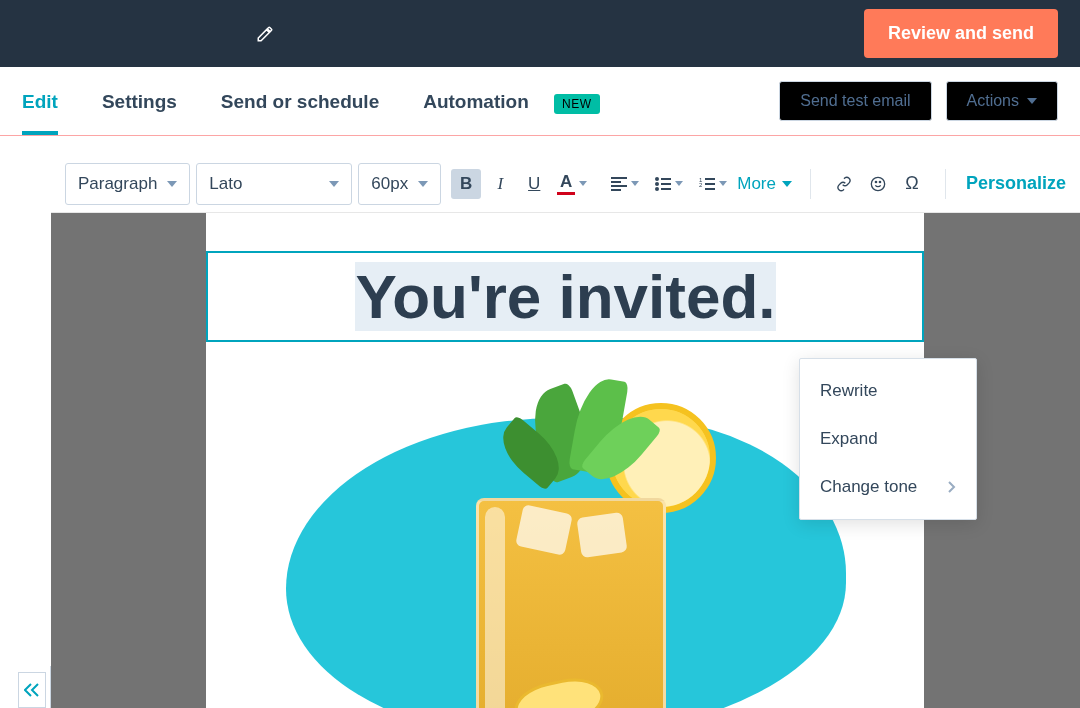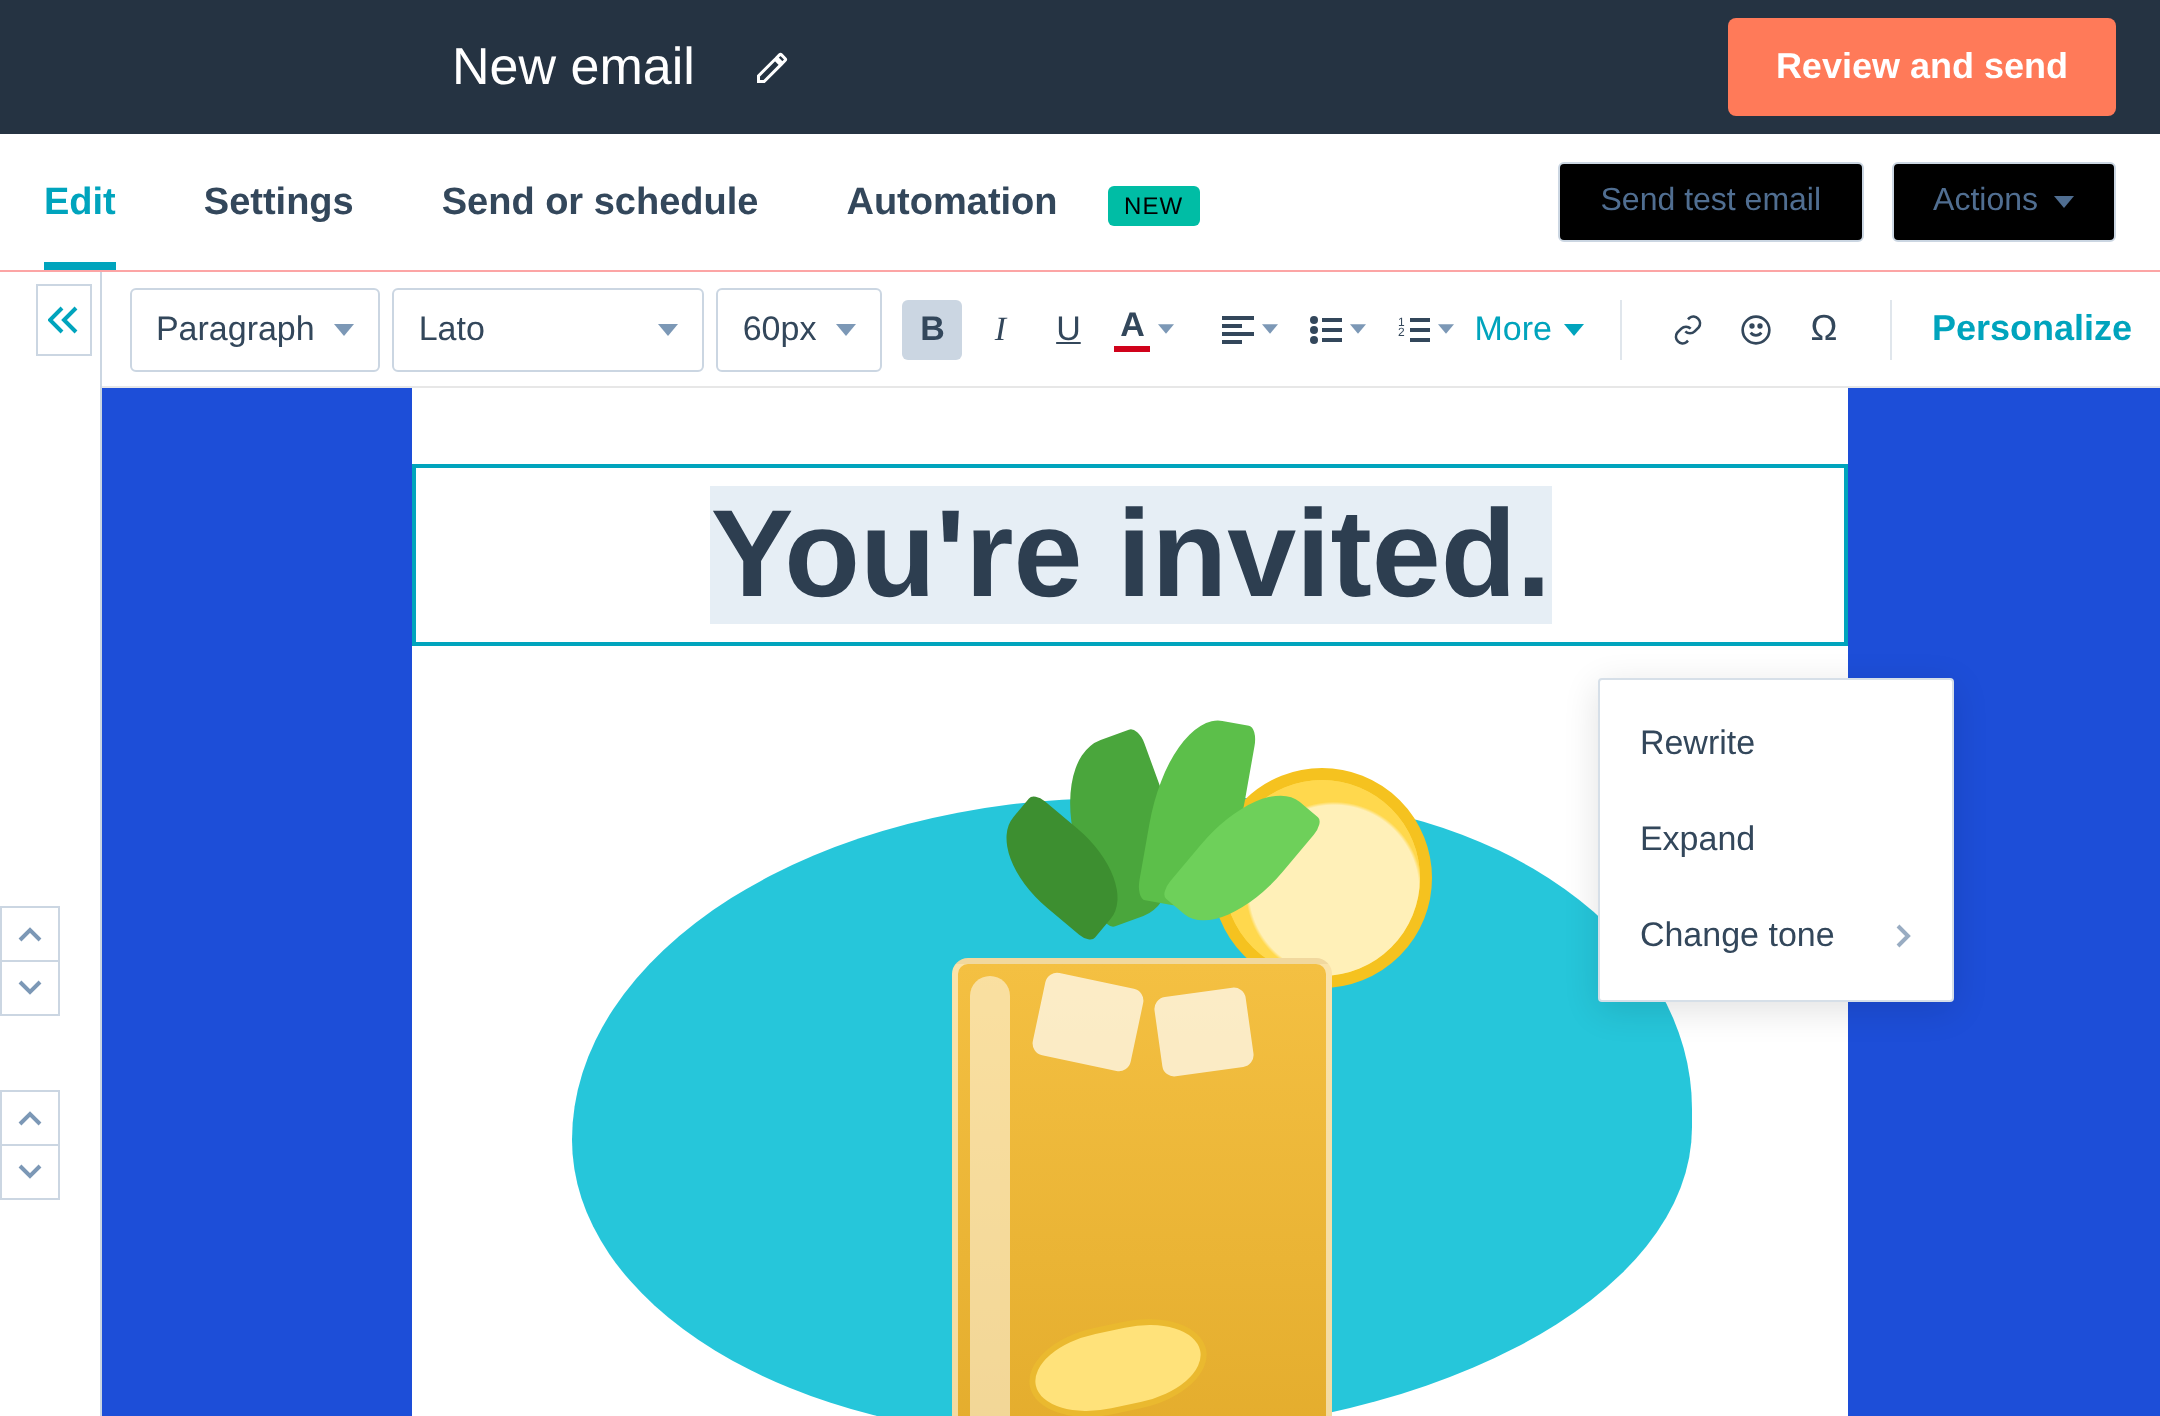--- a/index.html
+++ b/index.html
@@ -12,21 +12,21 @@
 
   .tabbar { height: 69px; display: flex; align-items: center; padding: 0 22px; border-bottom: 1px solid #fca5a5; }
   .tab { margin-right: 44px; font-size: 19px; font-weight: 600; color: #33475b; cursor: pointer; padding: 22px 0 21px 0; position: relative; }
   .tab.active { color: #00a4bd; }
   .tab.active::after { content: ""; position: absolute; left: 0; right: 0; bottom: -1px; height: 4px; background: #00a4bd; }
   .new-badge { background: #00bda5; color: #000000; font-size: 12px; font-weight: 400; padding: 3px 8px; border-radius: 3px; margin-left: 20px; letter-spacing: .5px; }
   .tabbar-spacer { flex: 1; }
   .sec-btn { background: #000000; border: 1px solid #cbd6e2; color: #506e91; font-size: 16px; font-weight: 500; padding: 10px 20px; border-radius: 3px; cursor: pointer; display: inline-flex; align-items: center; margin-left: 14px; }
   .caret-down { margin-left: 8px; display: inline-block; }
 
-  .editor-wrap { display: flex; height: calc(708px - 67px - 69px); }
+  .editor-wrap { display: flex; height: calc(708px - 67px - 69px); align-items: flex-end; }
   .collapse-col { width: 64px; border-right: 1px solid #cbd6e2; position: relative; }
   .collapse-tab { width: 28px; height: 36px; border: 1px solid #cbd6e2; display: flex; align-items: center; justify-content: center; color: #00a4bd; margin: 6px 0 0 18px; border-radius: 0; background: #fff; }
   .mini-nav { position: absolute; left: 0; }
   .mini-btn { width: 30px; height: 28px; border: 1px solid #cbd6e2; background: #fff; color: #7c98b6; display: flex; align-items: center; justify-content: center; font-size: 14px; margin-top: -1px; }
   .nav-a { top: 318px; }
   .nav-b { top: 410px; }
 
   .editor-main { flex: 1; display: flex; flex-direction: column; }
   .toolbar { height: 58px; border-bottom: 1px solid #e7e7e7; display: flex; align-items: center; padding: 0 14px; gap: 6px; }
   .tool-select { border: 1px solid #cbd6e2; border-radius: 3px; background: #fff; height: 42px; display: flex; align-items: center; padding: 0 12px; font-size: 17px; color: #33475b; cursor: pointer; }
@@ -35,21 +35,21 @@
   .tool-icon.active { background: #cbd6e2; }
   .color-A { font-weight: 600; display: flex; flex-direction: column; align-items: center; line-height: 1; }
   .color-bar { width: 18px; height: 3px; background: #d0021b; margin-top: 2px; }
   .tool-group { display: flex; align-items: center; gap: 4px; padding: 0 4px; }
   .divider { width: 1px; height: 30px; background: #e0e6ec; margin: 0 8px; }
   .more-link { color: #00a4bd; font-weight: 500; font-size: 17px; display: flex; align-items: center; cursor: pointer; }
   .toolbar-spacer { flex: 1; }
   .personalize { color: #00a4bd; font-weight: 600; font-size: 18px; cursor: pointer; }
 
   .canvas-scroll { flex: 1; background: #f5f8fa; overflow: hidden; position: relative; }
-  .canvas { margin: 0 0 0 0; height: 100%; background: #1d4ed8; position: relative; }
+  .canvas { margin: 0 0 0 0; height: 100%; background: #737373; position: relative; }
   .paper { background: #fff; width: 718px; margin: 0 auto; position: relative; top: 0; padding-top: 38px; height: 100%; }
   .headline-frame { border: 2px solid #00a4bd; margin: 0 0 0 0; padding: 0; position: relative; }
   .headline { font-size: 62px; font-weight: 700; color: #2d3e50; text-align: center; padding: 8px 0 8px 0; }
   .headline .sel { background: #e6eef5; }
   .illus { position: relative; margin-top: 26px; height: 340px; }
   .blob { position: absolute; left: 80px; top: 50px; width: 560px; height: 320px; background: #26c6da; border-radius: 50% 40% 55% 45% / 55% 50% 50% 48%; }
   .glass { position: absolute; left: 260px; top: 20px; width: 210px; height: 360px; }
   .glass-body { position: absolute; left: 10px; top: 110px; width: 190px; height: 300px; background: linear-gradient(#f4c042, #e0a828); border-radius: 8px 8px 18px 18px; border: 3px solid rgba(255,255,255,.55); overflow: hidden; }
   .glass-body::before { content: ""; position: absolute; top: 6px; left: 6px; width: 20px; height: 260px; background: rgba(255,255,255,.5); border-radius: 10px; }
   .ice { position: absolute; background: rgba(255,255,255,.7); border-radius: 6px; }
@@ -63,21 +63,20 @@
   .context-menu { position: absolute; background: #fff; border: 1px solid #d6dfe8; box-shadow: 0 4px 18px rgba(0,0,0,.12); width: 178px; border-radius: 2px; padding: 8px 0; margin-left: 28px; }
   .ctx-item { padding: 14px 20px; font-size: 17px; color: #33475b; display: flex; align-items: center; justify-content: space-between; cursor: pointer; }
   .ctx-chevron { color: #99acc2; }
 
   svg { display: block; }
 </style>
 </head>
 <body>
 
 <div class="topbar">
-  <span class="topbar-title">New email</span>
   <span class="pencil-btn">
     <svg width="18" height="18" viewBox="0 0 24 24" fill="none" stroke="#fff" stroke-width="2">
         <path d="M3 17.25V21h3.75L17.81 9.94l-3.75-3.75L3 17.25zM20.71 7.04a1 1 0 0 0 0-1.41l-2.34-2.34a1 1 0 0 0-1.41 0l-1.83 1.83 3.75 3.75 1.83-1.83z"></path>
       </svg>
   </span>
   <div class="topbar-spacer"></div>
   <button class="review-btn">Review and send</button>
 </div>
 
 <div class="tabbar">

